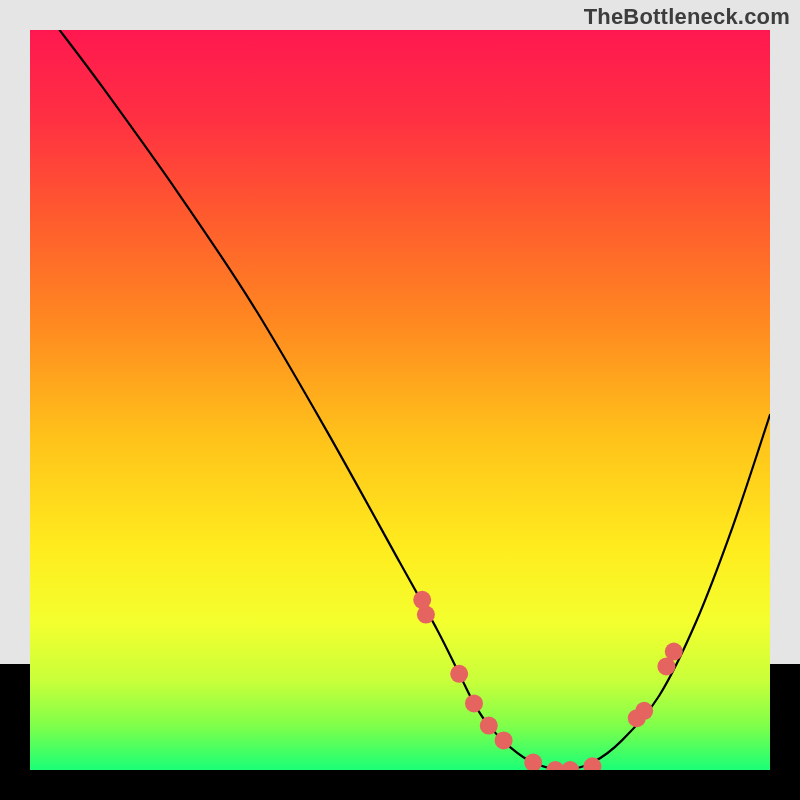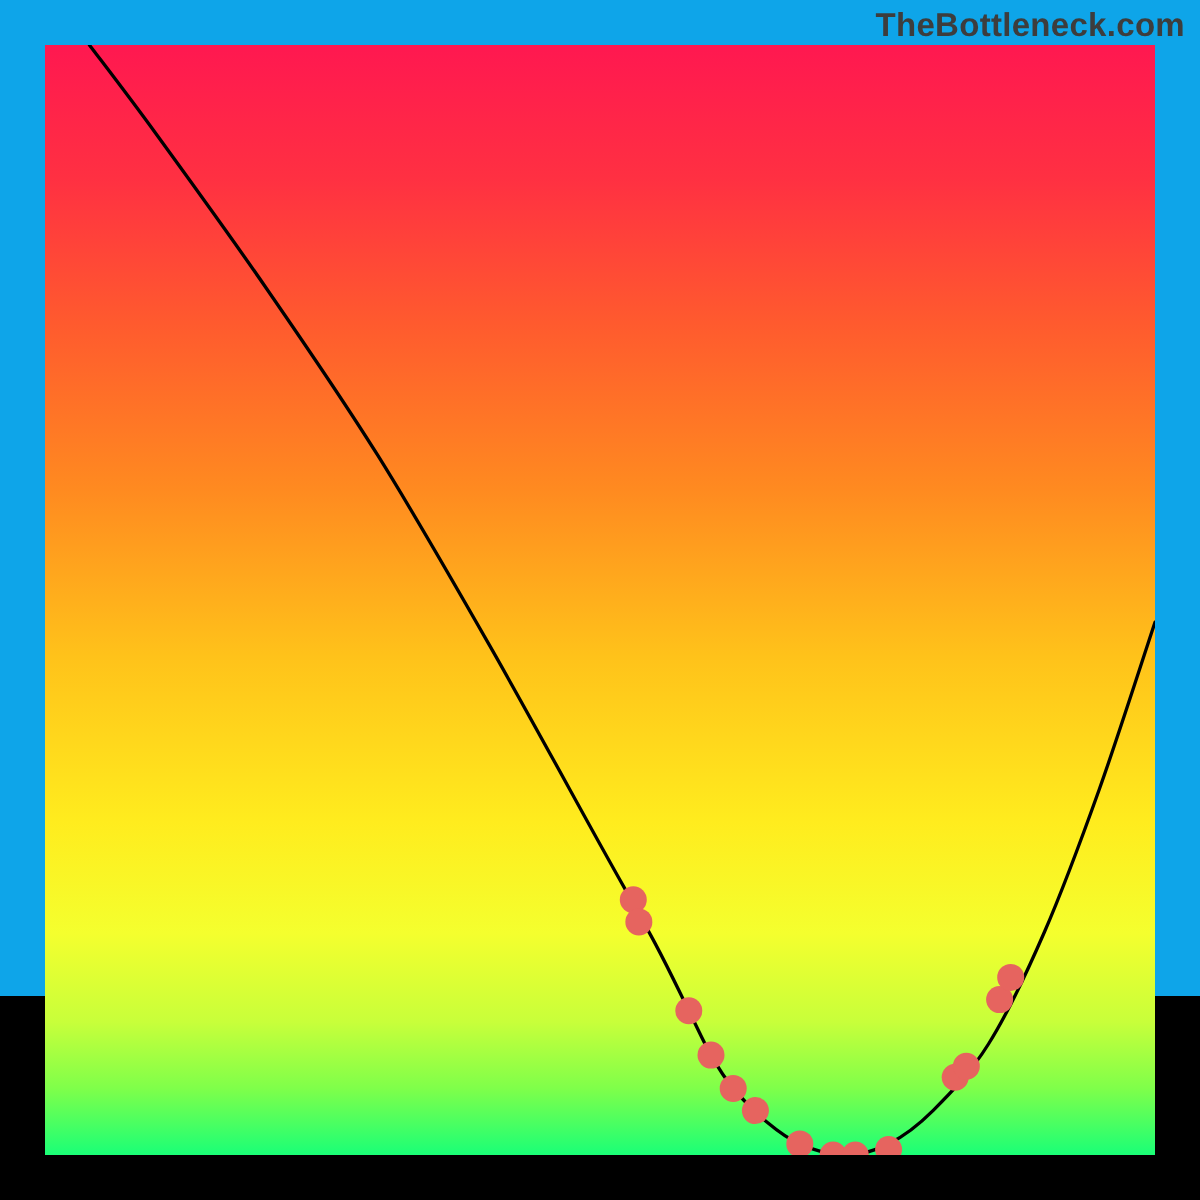--- a/index.html
+++ b/index.html
@@ -1,21 +1,21 @@
 <!DOCTYPE html>
 <html><head>
 <meta charset="utf-8">
 <style>
   * { margin: 0; padding: 0; box-sizing: border-box; }
   html, body { width: 800px; height: 800px; overflow: hidden; background: #000; }
   .frame {
     position: relative;
     width: 800px;
     height: 664px;
-    background: #0ea5e9;
+    background: #e5e5e5;
   }
   .watermark {
     position: absolute;
     top: 4px;
     right: 10px;
     font-family: Arial, Helvetica, sans-serif;
     font-size: 22px;
     font-weight: 600;
     color: #3d3d3d;
     letter-spacing: 0.2px;

